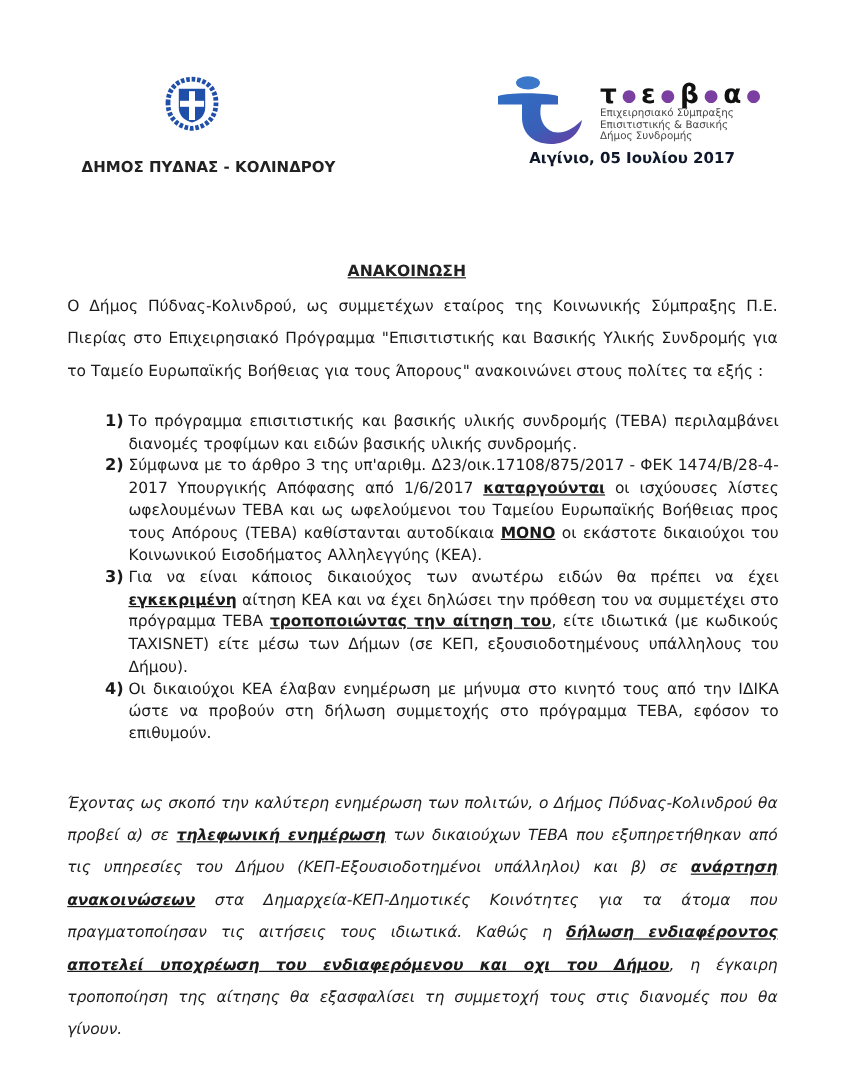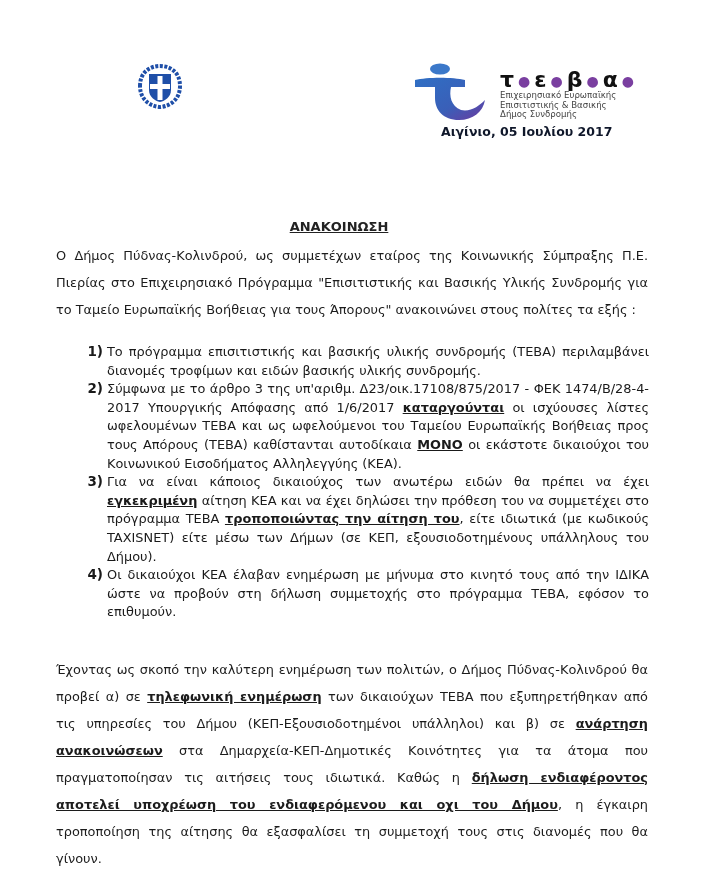--- a/index.html
+++ b/index.html
@@ -18,21 +18,21 @@
   .teva-word { left: 500px; top: 67px; font-size: 22px; font-weight: bold; color: #111; letter-spacing: 1px; white-space: nowrap; }
   .teva-word .dot { color: #7a3fa0; font-size: 14px; vertical-align: middle; padding: 0 3px; }
   .teva-sub { left: 500px; top: 91px; font-size: 8.6px; line-height: 9.5px; color: #444; white-space: nowrap; }
 
   .date { left: 441px; top: 124px; font-size: 12.5px; font-weight: bold; white-space: nowrap; color: #0f172a; }
 
   .title { left: 0; width: 678px; top: 219px; text-align: center; font-weight: bold; font-size: 13px; text-decoration: underline; color: #222; }
 
   .para { font-size: 12.9px; line-height: 27px; text-align: justify; text-align-last: left; color: #1c1c1c; }
   .intro { left: 56px; top: 242px; width: 592px; }
-  .outro { left: 56px; top: 656px; width: 592px; }
+  .outro { left: 56px; top: 656px; width: 592px; font-style: italic; }
 
   .list { left: 69px; top: 343px; width: 580px; }
   .item { display: flex; margin-bottom: 0; }
   .num { width: 34px; flex: 0 0 34px; text-align: right; font-weight: bold; padding-right: 4px; font-size: 13.5px; }
   .item-text { flex: 1; font-size: 12.9px; line-height: 18.6px; text-align: justify; text-align-last: left; }
 
   .b { font-weight: bold; text-decoration: underline; margin-top: 48px; }
 </style>
 </head>
 <body>
@@ -40,40 +40,41 @@
 <div class="abs emblem">
   <svg width="52" height="48" viewBox="0 0 52 48">
     <path d="M6 24 C6 10 16 4 26 4 C36 4 46 10 46 24 C46 36 38 44 26 45 C14 44 6 36 6 24 Z" fill="none" stroke="#1f4fa8" stroke-width="4" stroke-dasharray="3 1.5"></path>
     <path d="M15 12 L37 12 L37 28 C37 35 31 39 26 40 C21 39 15 35 15 28 Z" fill="#1f4fa8"></path>
     <rect x="23.5" y="14" width="5" height="24" fill="#fff"></rect>
     <rect x="16" y="22" width="20" height="5" fill="#fff"></rect>
   </svg>
 </div>
 
 <div class="abs header-left">
+  <div class="h3">ΔΗΜΟΣ ΠΥΔΝΑΣ - ΚΟΛΙΝΔΡΟΥ</div>
 </div>
 
 <div class="abs teva-logo">
   <svg width="82" height="60" viewBox="0 0 82 60">
     <defs>
       <linearGradient id="tg" x1="0" y1="0" x2="1" y2="1">
         <stop offset="0" stop-color="#2f6fc4"></stop>
         <stop offset="0.6" stop-color="#3a5fb8"></stop>
         <stop offset="1" stop-color="#6b3aa0"></stop>
       </linearGradient>
     </defs>
     <ellipse cx="27" cy="7" rx="10" ry="5.5" fill="#3b78c9"></ellipse>
     <path d="M2 18 C14 15 40 15 52 18 L52 25 L38 25 C36 34 38 44 48 48 C58 50 66 44 72 38 C70 50 60 58 46 58 C30 58 22 48 22 36 L22 25 L2 25 Z" fill="url(#tg)"></path>
   </svg>
 </div>
 <div class="abs teva-word">
   <span>τ</span><span class="dot">●</span><span>ε</span><span class="dot">●</span><span>β</span><span class="dot">●</span><span>α</span><span class="dot">●</span>
 </div>
 <div class="abs teva-sub">
-  <div>Επιχειρησιακό Ευρωπαϊκής</div>
+  <div>Επιχειρησιακό Σύμπραξης</div>
   <div>Επισιτιστικής &amp; Βασικής</div>
   <div>Δήμος Συνδρομής</div>
 </div>
 
 <div class="abs date">Αιγίνιο,  05 Ιουλίου 2017</div>
 
 <div class="abs title">ΑΝΑΚΟΙΝΩΣΗ</div>
 
 <div class="abs para intro">Ο Δήμος Πύδνας-Κολινδρού, ως συμμετέχων εταίρος της Κοινωνικής Σύμπραξης Π.Ε. Πιερίας στο Επιχειρησιακό Πρόγραμμα "Επισιτιστικής και Βασικής Υλικής Συνδρομής για το Ταμείο Ευρωπαϊκής Βοήθειας για τους Άπορους" ανακοινώνει στους πολίτες τα εξής :</div>
 

